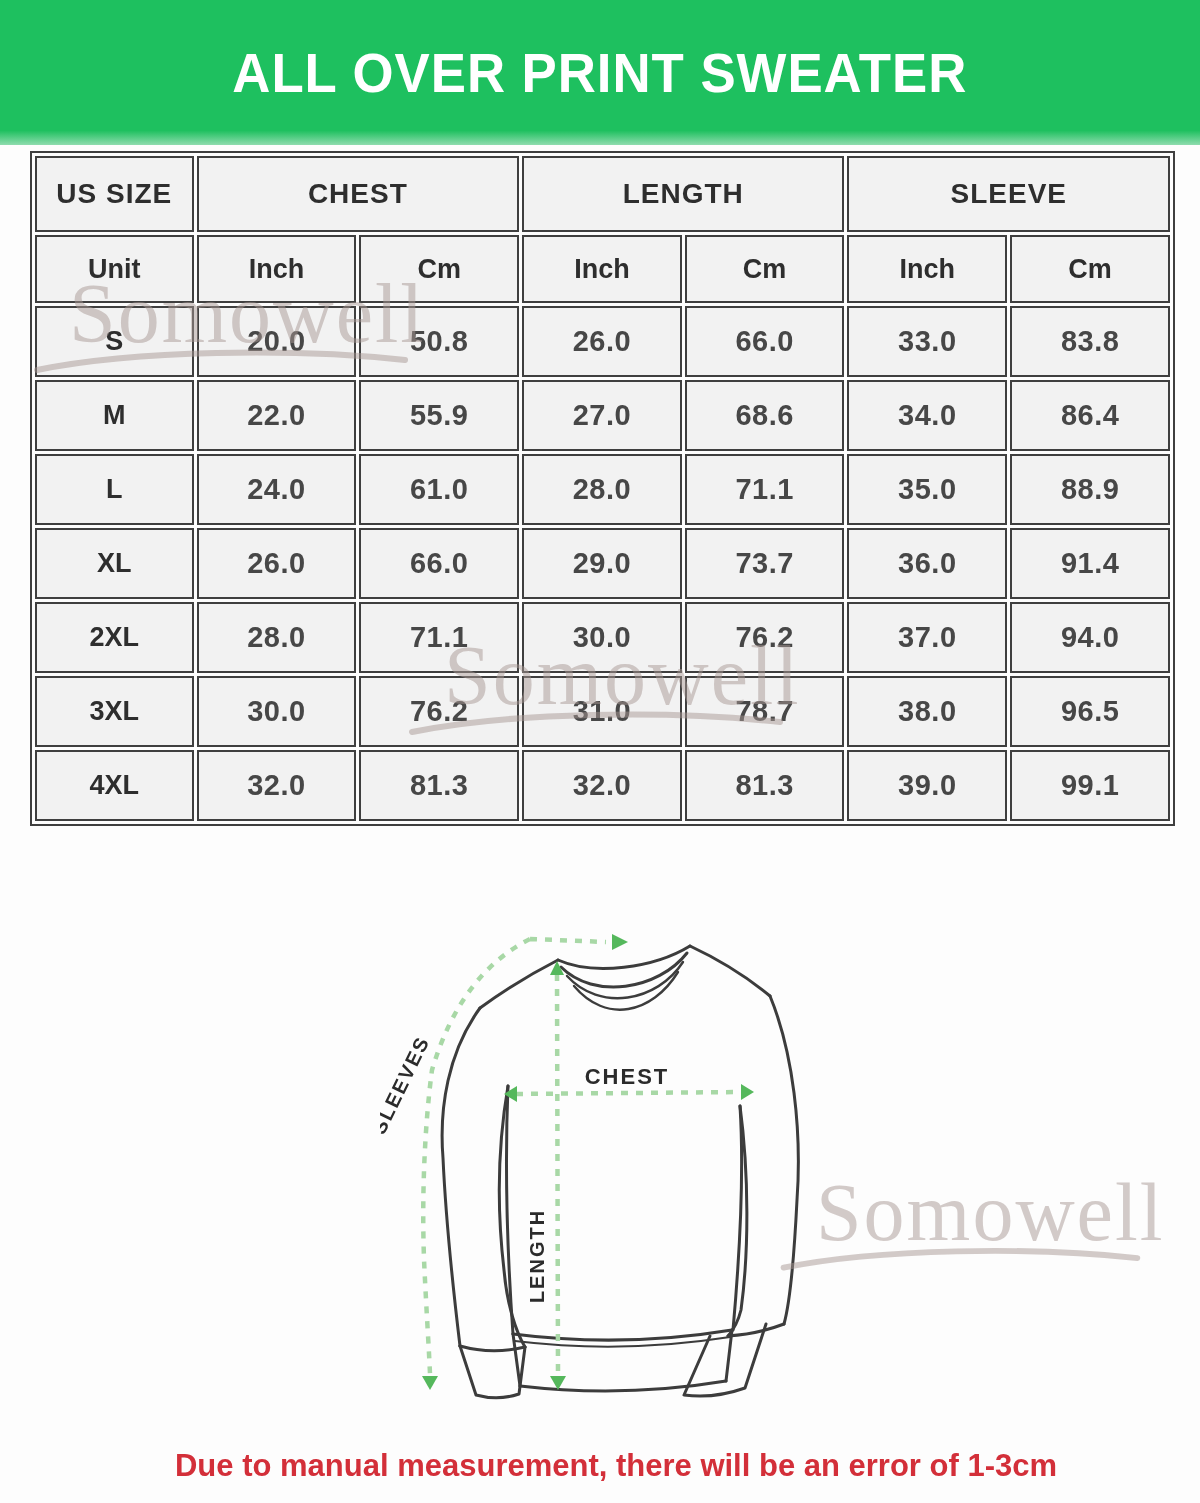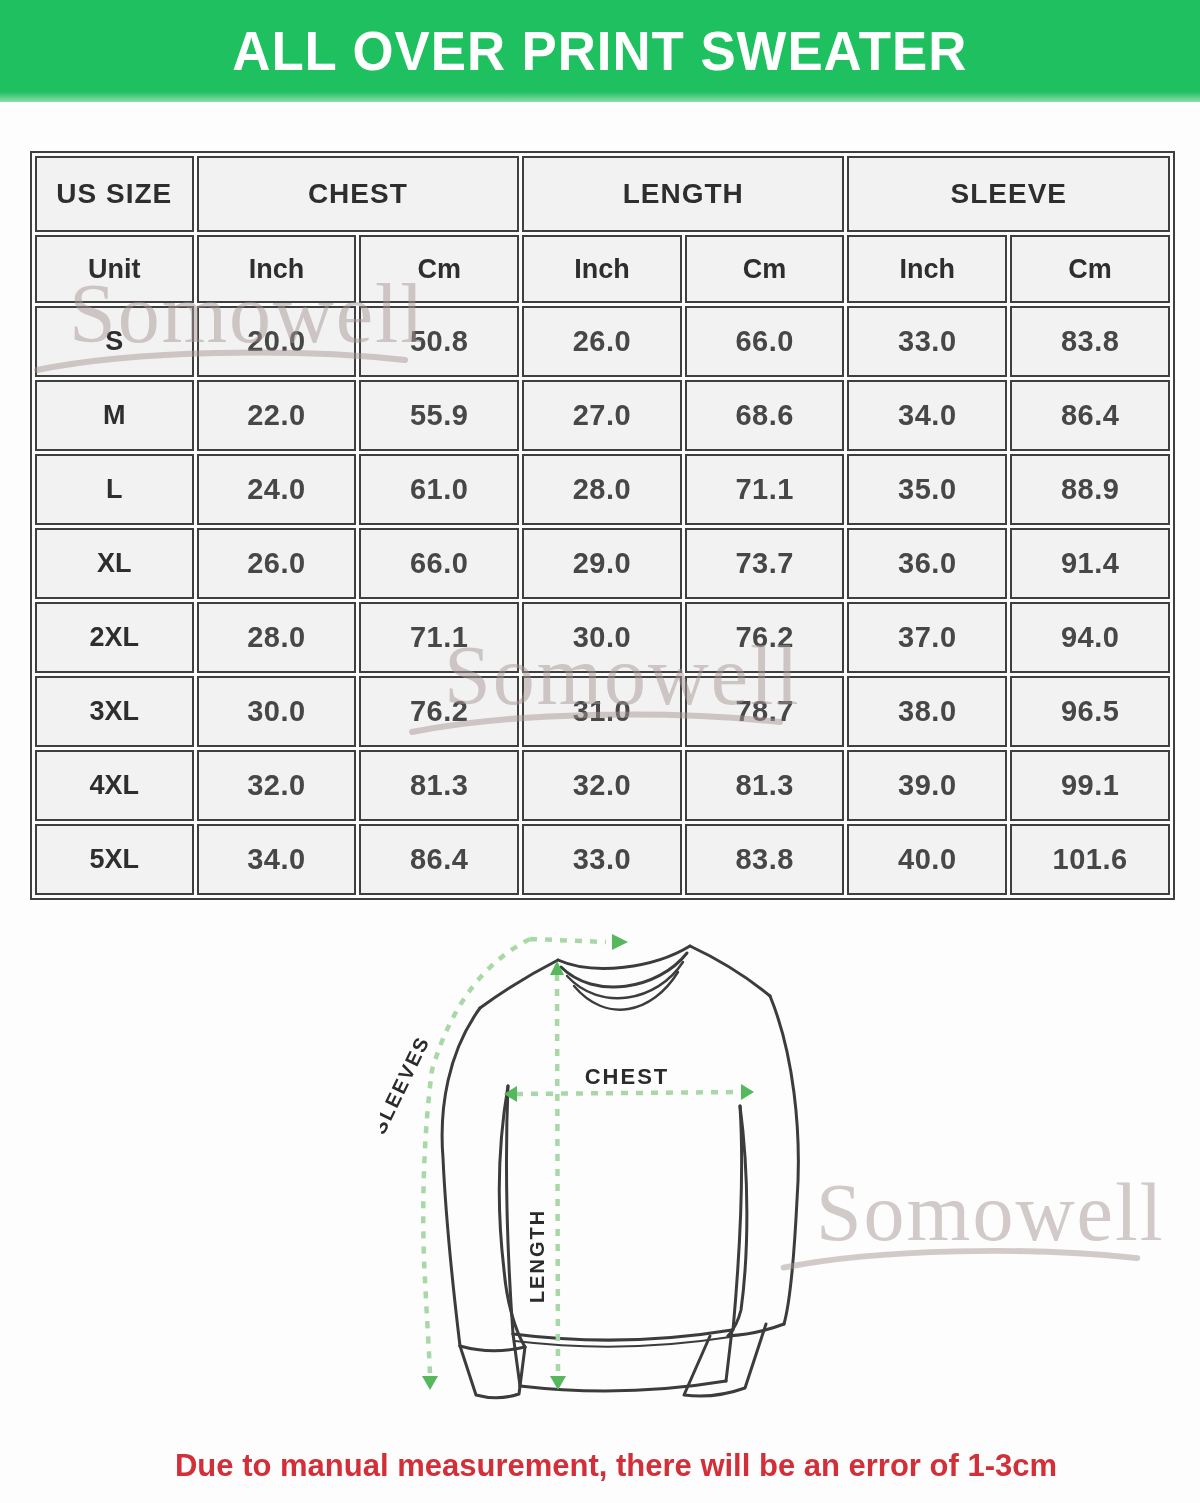--- a/index.html
+++ b/index.html
@@ -13,21 +13,21 @@
     --watermark-color:rgba(168,152,147,0.5);
   }
   html,body{margin:0;padding:0;background:#fff;}
   .page{
     position:relative;width:1200px;height:1503px;background:#fdfdfd;
     font-family:"Liberation Sans",sans-serif;overflow:hidden;
   }
 
   
   .banner{
-    position:absolute;left:0;top:0;width:1200px;height:102px;
+    position:absolute;left:0;top:0;width:1200px;height:145px;
     background:linear-gradient(var(--banner-green) 0%,var(--banner-green) 90%,#8fdcae 100%);
     display:flex;align-items:center;justify-content:center;
   }
   .banner h1{
     margin:0;color:#fff;font-size:55px;font-weight:bold;letter-spacing:1px;
     transform:scaleX(0.96);white-space:nowrap;
   }
 
   
   .size-table{
@@ -167,29 +167,20 @@
         </tr>
         <tr>
           <th>4XL</th>
           <td>32.0</td>
           <td>81.3</td>
           <td>32.0</td>
           <td>81.3</td>
           <td>39.0</td>
           <td>99.1</td>
         </tr>
-        <tr>
-          <th>5XL</th>
-          <td>34.0</td>
-          <td>86.4</td>
-          <td>33.0</td>
-          <td>83.8</td>
-          <td>40.0</td>
-          <td>101.6</td>
-        </tr>
       </tbody>
   </table>
 
   <div class="watermark wm-1">
     <span class="wm-text">Somowell</span>
     <svg width="390" height="34" viewBox="0 0 390 34">
       <path d="M12,26 C110,6 270,4 380,16" fill="none" stroke="var(--watermark-color)" stroke-width="6" stroke-linecap="round"></path>
     </svg>
   </div>
   <div class="watermark wm-2">

